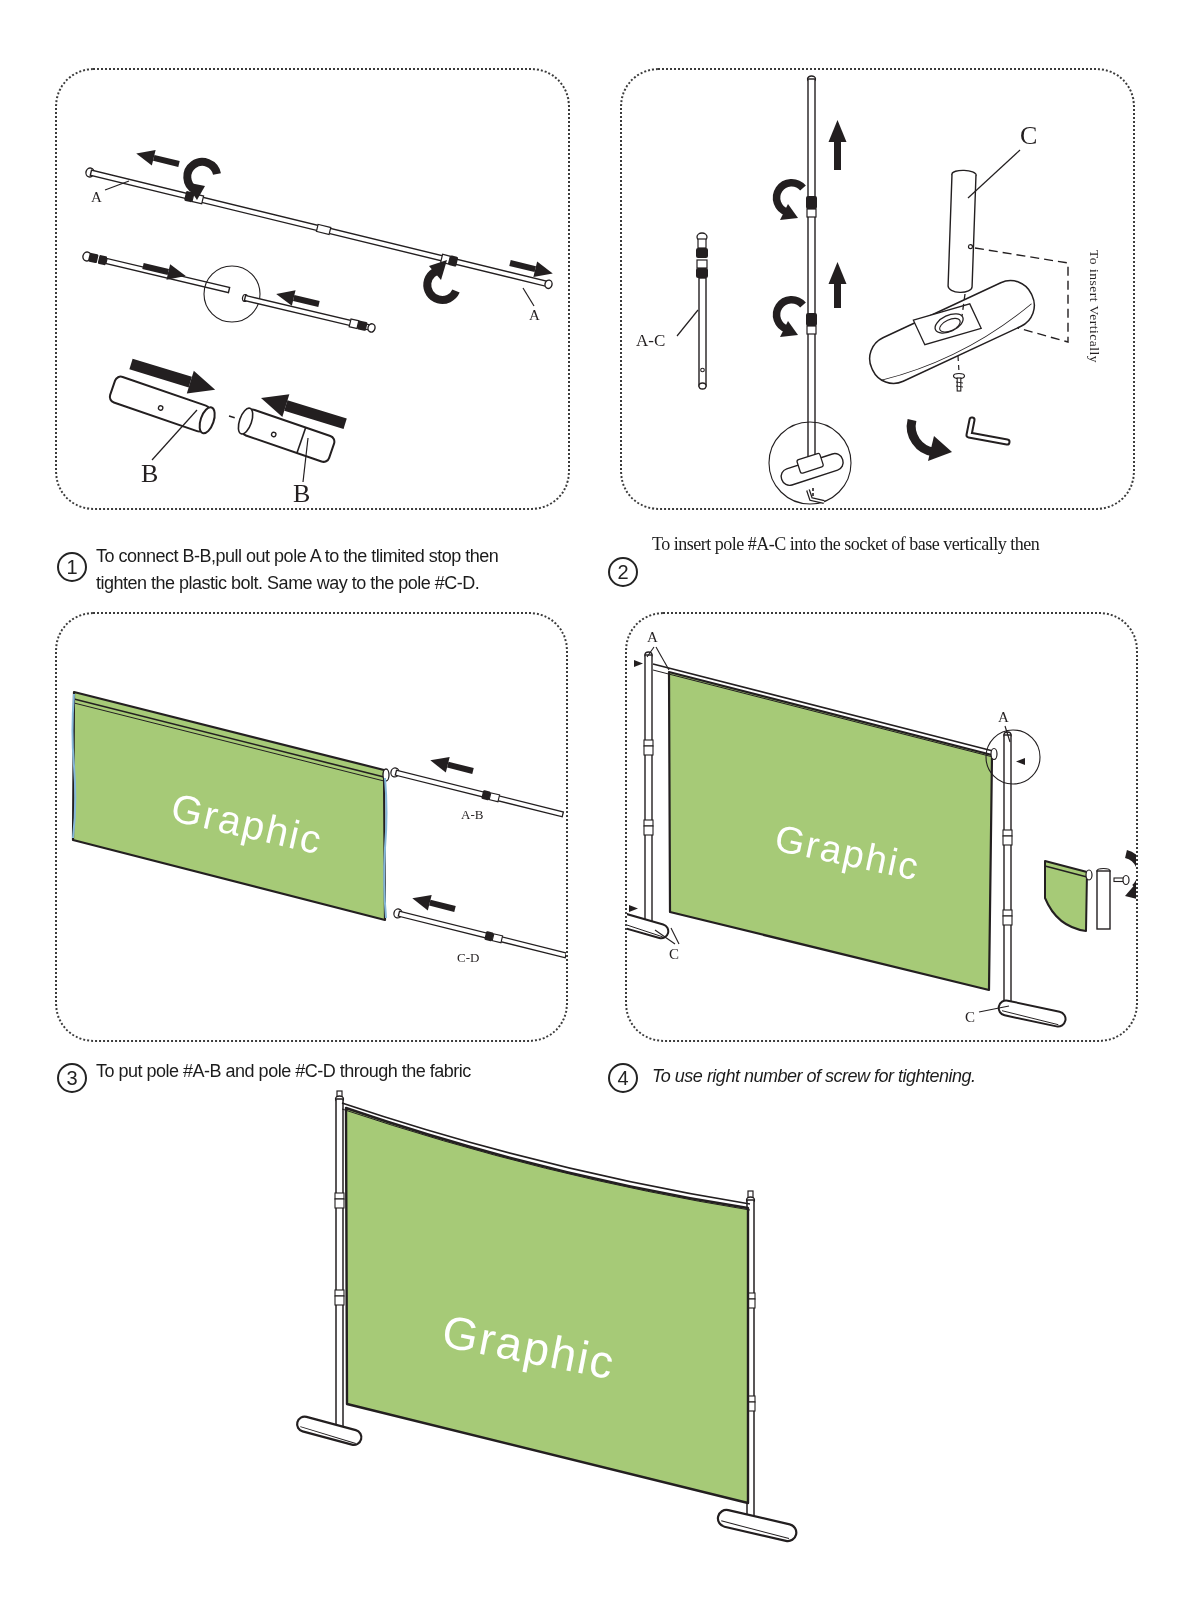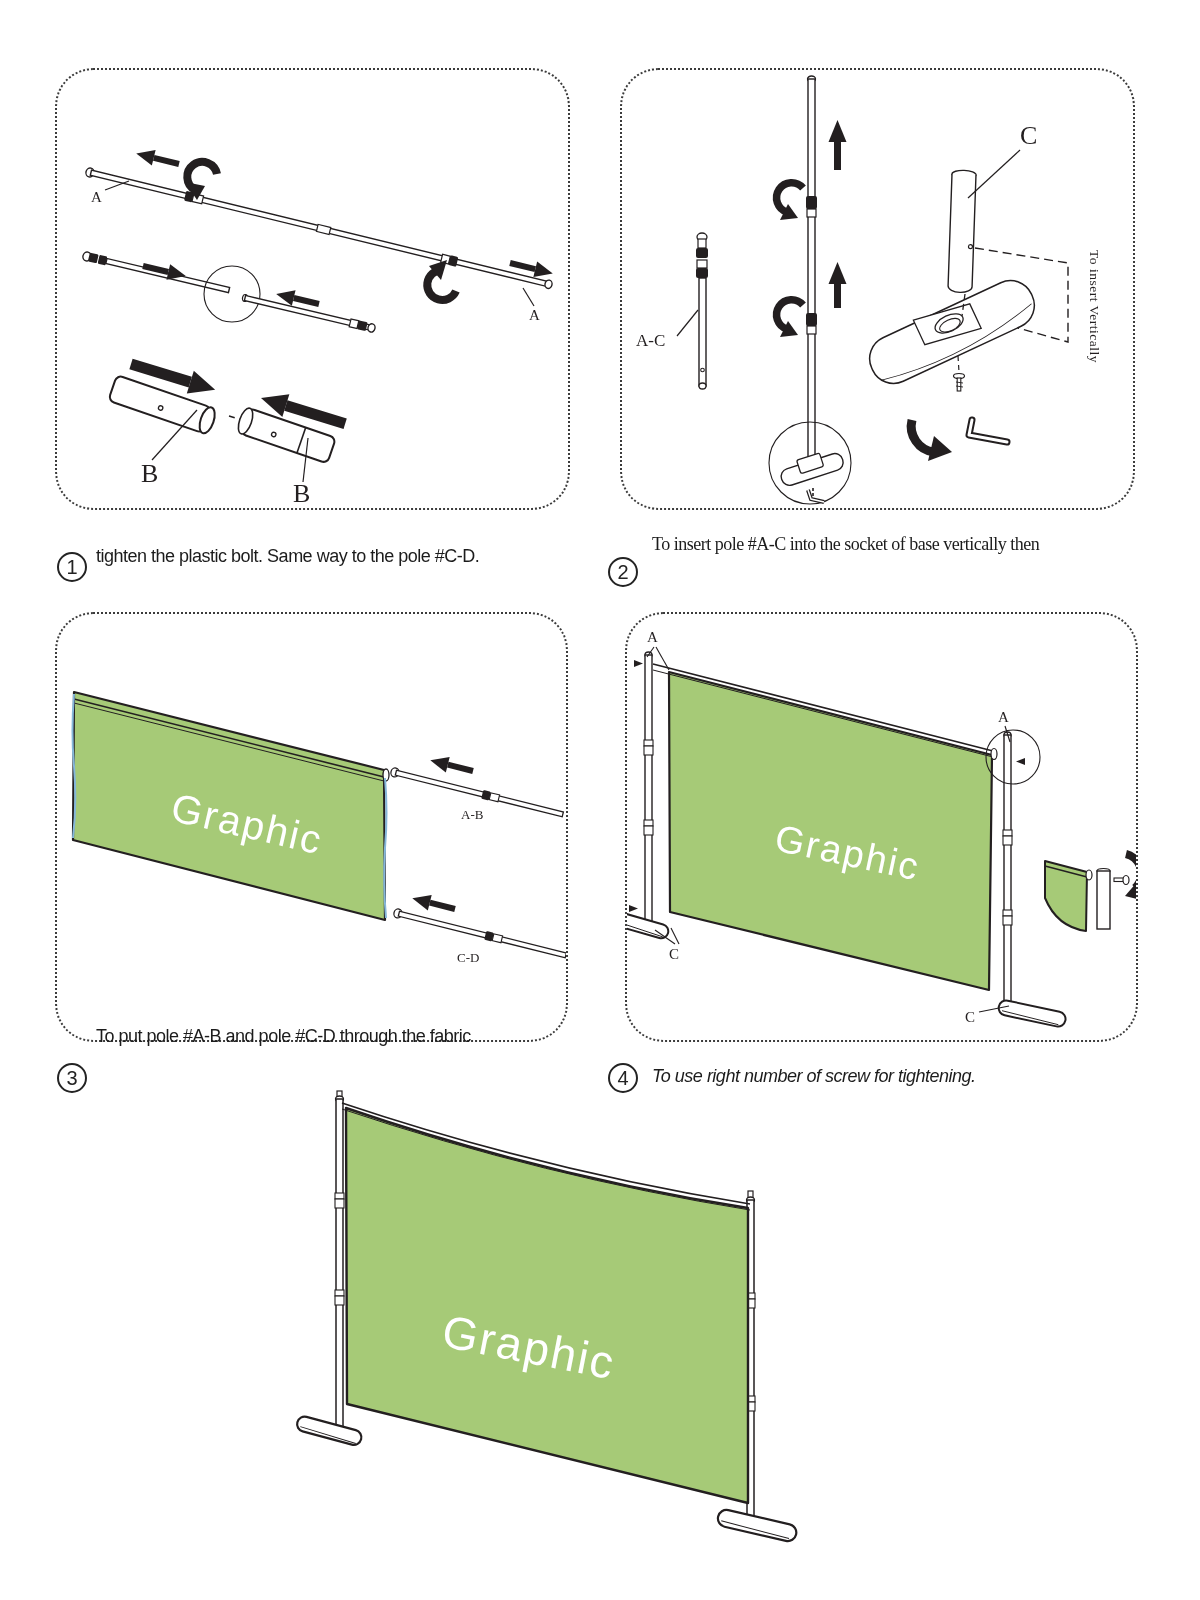--- a/index.html
+++ b/index.html
@@ -195,20 +195,21 @@
         <path d="M290,350 a26,26 0 0 0 22,32" fill="none" stroke="#231f20" stroke-width="9"></path>
         <polygon points="306,391 330,382 312,366" fill="#231f20"></polygon>
       </g>
     </svg>
   </div>
 
   <div class="step-circle" style="left:57px;top:552px;">
     <span>1</span>
   </div>
   <div class="step-text" style="left:96px;top:543px;">
+    <div>To connect B-B,pull out pole A to the tlimited stop then</div>
     <div>tighten the plastic bolt. Same  way to the pole #C-D.</div>
   </div>
   <div class="step-circle" style="left:608px;top:557px;">
     <span>2</span>
   </div>
   <div class="step-text" style="left:652px;top:531px;font-family:Liberation Serif, serif;">
     <div>To insert pole #A-C into the socket of base vertically then</div>
   </div>
 
   <div class="panel p3">
@@ -309,21 +310,21 @@
         </g>
         <path d="M499,240 a20,20 0 0 1 9,34" fill="none" stroke="#231f20" stroke-width="8"></path>
         <polygon points="498,282 514,286 510,268" fill="#231f20"></polygon>
       </g>
     </svg>
   </div>
 
   <div class="step-circle" style="left:57px;top:1063px;">
     <span>3</span>
   </div>
-  <div class="step-text" style="left:96px;top:1023px;">
+  <div class="step-text" style="left:96px;top:1058px;">
     <div>To put pole #A-B and pole #C-D through the fabric</div>
   </div>
   <div class="step-circle" style="left:608px;top:1063px;">
     <span>4</span>
   </div>
   <div class="step-text" style="left:652px;top:1063px;font-style:italic;">
     <div>To use right number of screw for tightening.</div>
   </div>
 
   <div class="final-art">

